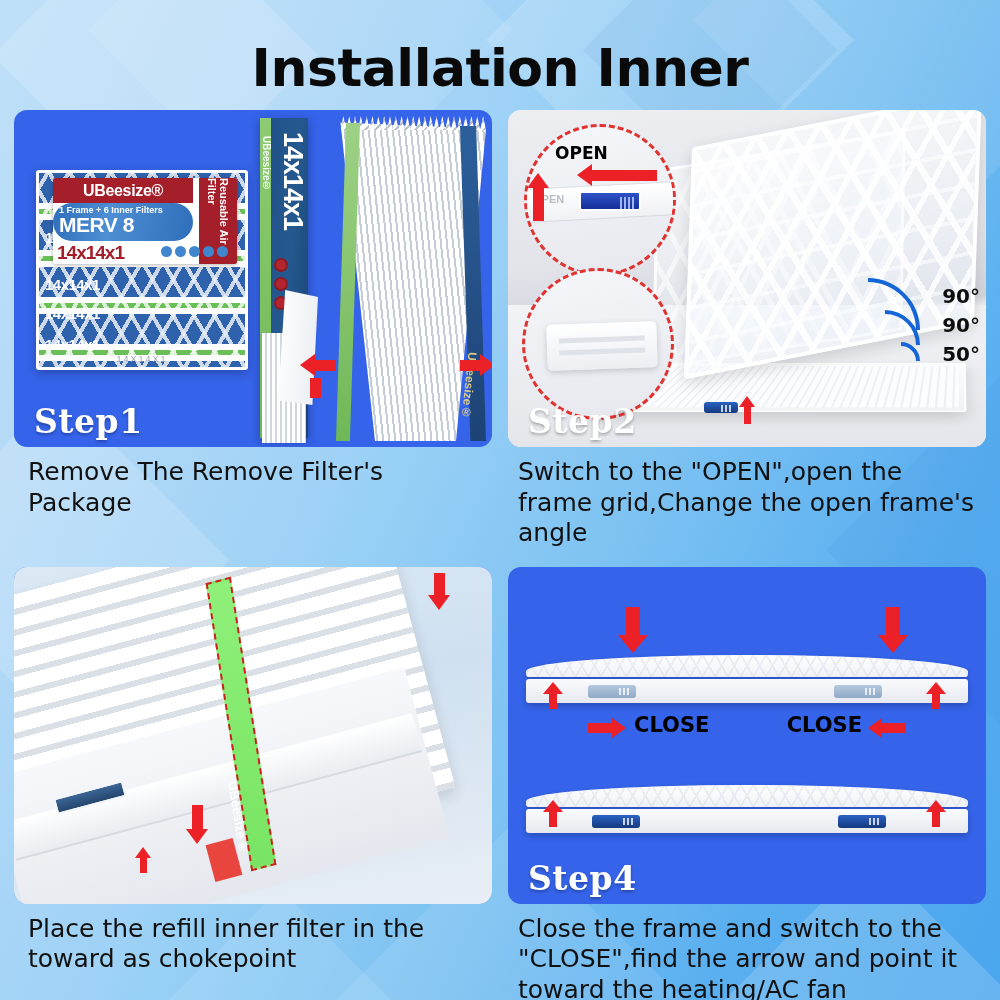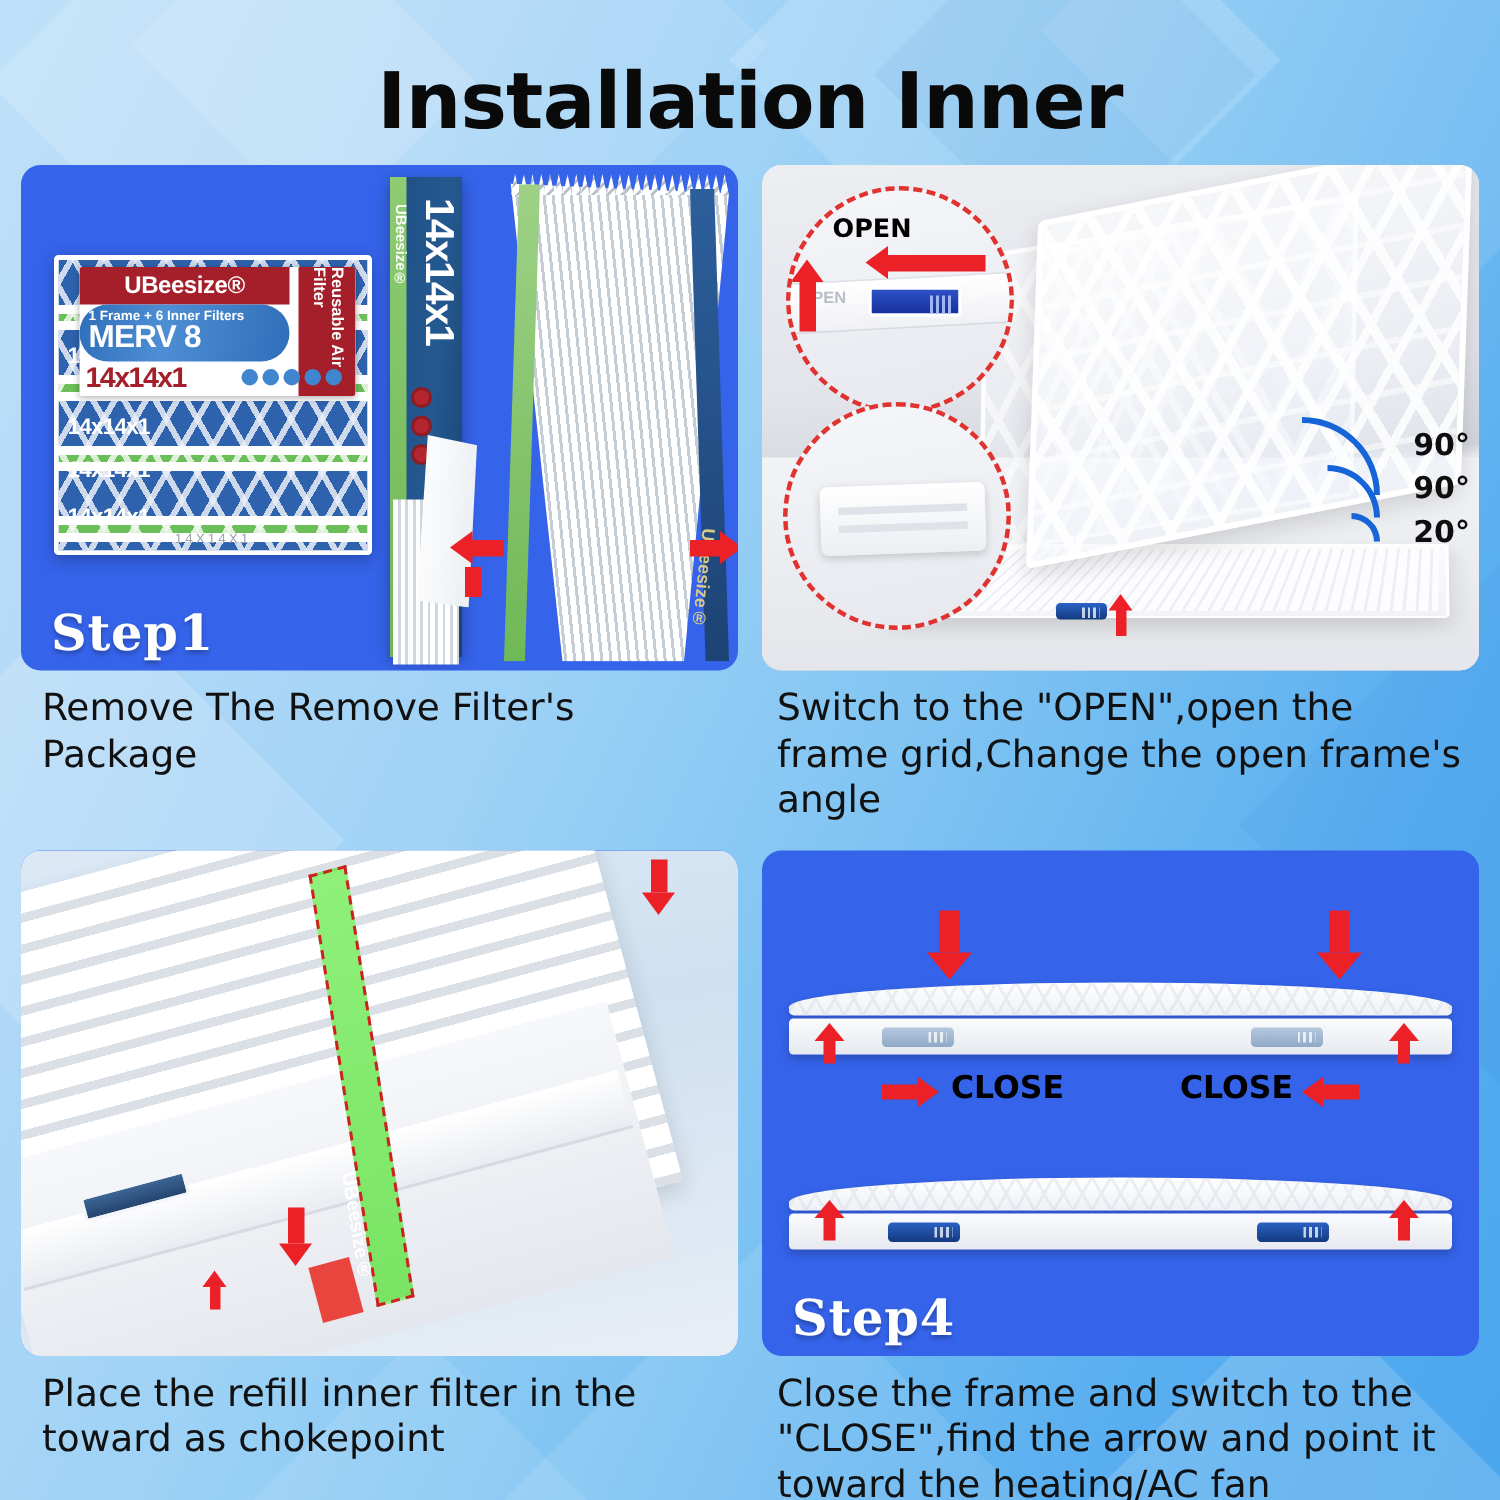--- a/index.html
+++ b/index.html
@@ -349,21 +349,21 @@
           <div class="lattice"></div>
         </div>
 
         <div class="arc" style="right:66px; top:168px; width:104px; height:104px; transform:rotate(-45deg);"></div>
         <div class="arc" style="right:66px; top:200px; width:70px; height:70px; transform:rotate(-45deg);"></div>
         <div class="arc" style="right:66px; top:232px; width:38px; height:38px; transform:rotate(-45deg);"></div>
 
         <div class="s2-angles">
           <div>90°</div>
           <div>90°</div>
-          <div>20°</div>
+          <div>50°</div>
         </div>
 
         <div class="callout c1">
           <div class="bar"></div>
           <div class="ghost">OPEN</div>
           <div class="slider"></div>
           <div class="openlabel">OPEN</div>
           <div>
             <div class="ar h" style="left:64px; top:43px; width:66px;"></div>
             <div class="ar-head left" style="left:50px; top:37px;"></div>
@@ -377,20 +377,21 @@
         <div class="callout c2">
           <div class="hinge"></div>
         </div>
 
         <div class="s4-sw dark" style="left:196px; top:292px; width:34px; height:11px;"></div>
         <div>
           <div class="ar v" style="left:236px; top:296px; height:18px; width:7px;"></div>
           <div class="ar-head up" style="left:231px; top:286px; border-left-width:8px; border-right-width:8px; border-bottom-width:11px;"></div>
         </div>
 
+        <div class="step-label">Step2</div>
       </div>
       <div class="caption cap-r">Switch to the "OPEN",open the frame grid,Change the open frame's angle</div>
     </div>
   </div>
 
   <div class="row" style="margin-top:18px;">
 
     <div class="col">
       <div class="panel">
         <div class="s3-bg"></div>

